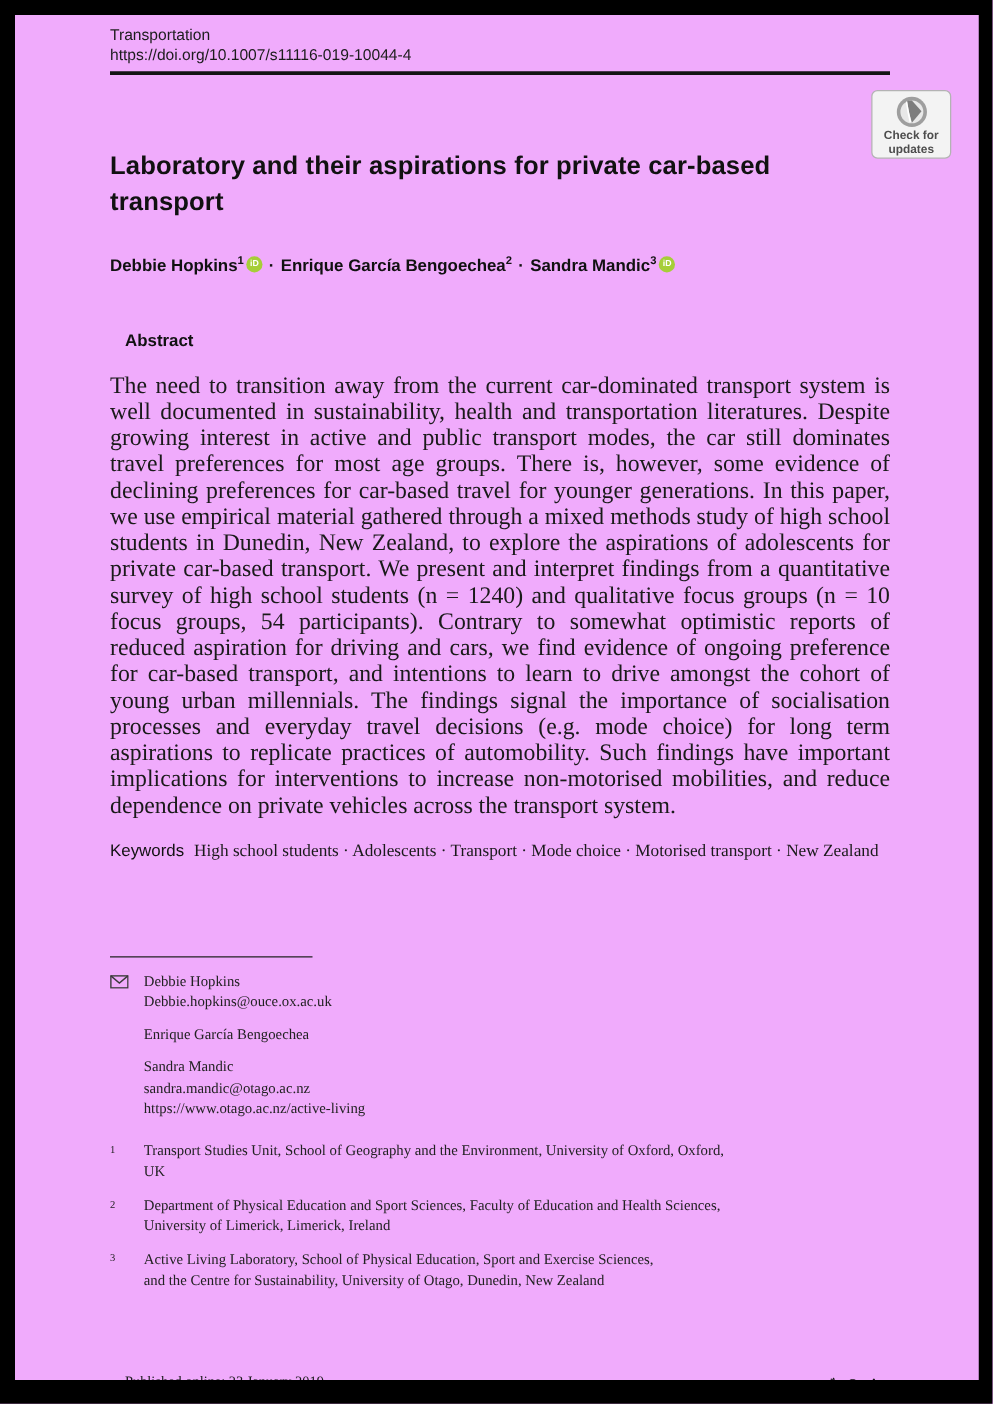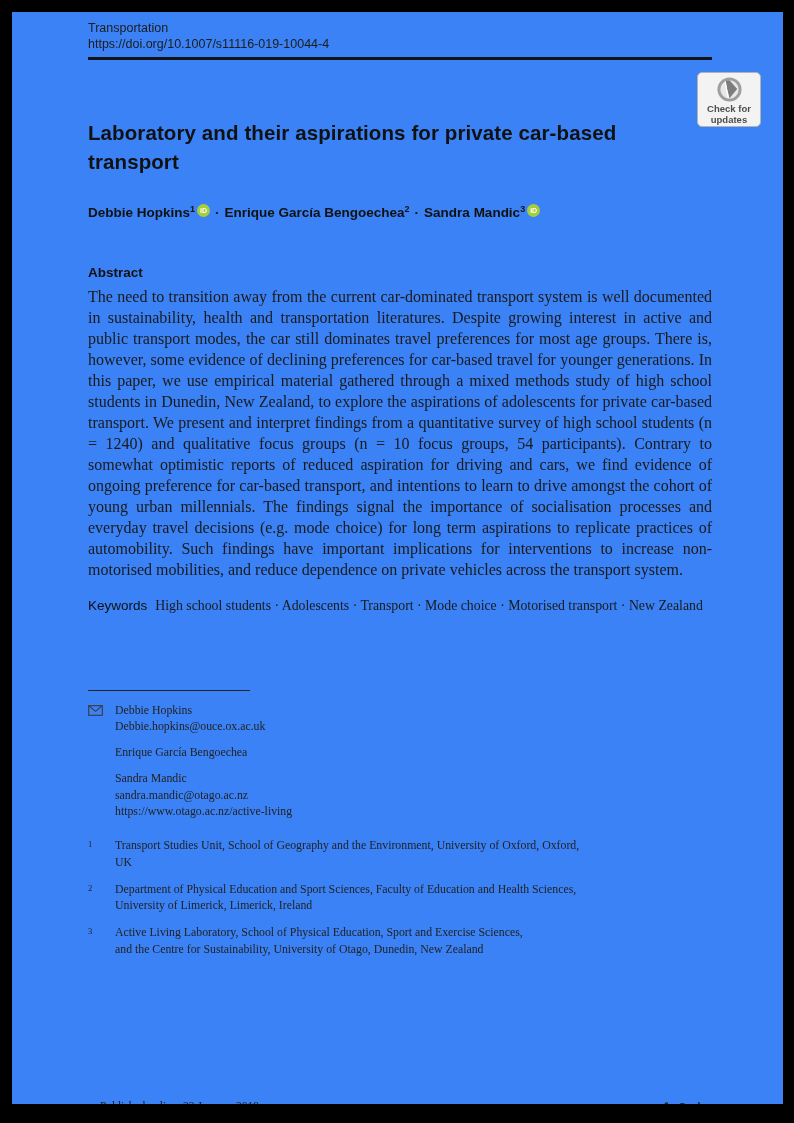--- a/index.html
+++ b/index.html
@@ -5,21 +5,21 @@
   html,body{margin:0;padding:0;}
   body{
     width:794px;height:1123px;
     background:#000;
     position:relative;
     font-family:"Liberation Sans",sans-serif;
     overflow:hidden;
   }
   .page{
     position:absolute;left:12px;top:12px;width:771px;height:1092px;
-    background:#3b82f6;overflow:hidden;
+    background:#f0abfc;overflow:hidden;
   }
   .content{
     margin-left:76px;width:624px;padding-top:8px;position:relative;
   }
   
   .journal-header{font-size:12.5px;line-height:16px;color:#1c1c1c;}
   .doi-link{color:#1c1c1c;text-decoration:none;display:block;}
   .header-rule{border:none;border-top:3px solid #141414;margin:5px 0 0 0;}
   
   .badge{
@@ -38,24 +38,24 @@
   .authors .sep{margin:0 5px;font-weight:bold;}
   .authors sup{font-size:9px;vertical-align:super;line-height:0;}
   .orcid{
     display:inline-block;width:13px;height:13px;border-radius:50%;
     background:#a6ce39;color:#fff;font-size:7px;font-weight:bold;
     text-align:center;line-height:13px;margin-left:2px;vertical-align:-1px;
     transform:translateY(-5px);cursor:pointer;
   }
   .copyright{margin-top:49px;font-size:11px;color:#2a2a2a;line-height:14px;}
   
-  .abstract-heading{font-size:13.5px;font-weight:bold;color:#111;margin:41px 0 0 0;line-height:18px;font-family:"Liberation Sans",sans-serif;}
+  .abstract-heading{font-size:13.5px;font-weight:bold;color:#111;margin:41px 0 0 12px;line-height:18px;font-family:"Liberation Sans",sans-serif;}
   .abstract-text{
-    font-family:"Liberation Serif",serif;font-size:16px;line-height:21px;
-    color:#1a1a1a;text-align:justify;margin:4px 0 0 0;
+    font-family:"Liberation Serif",serif;font-size:19px;line-height:21px;
+    color:#1a1a1a;text-align:justify;margin:16px 0 0 0;
   }
   
   .keywords{
     font-family:"Liberation Serif",serif;font-size:13.8px;line-height:21.5px;
     color:#1a1a1a;margin:15px 0 0 0;
   }
   .keywords .kw-head{font-family:"Liberation Sans",sans-serif;font-weight:normal;font-size:13.5px;margin-right:8px;color:#111;margin-top:12px;}
   
   .divider{border:none;border-top:1.3px solid #222;width:162px;margin:73px 0 0 0;}
   .correspondence{

